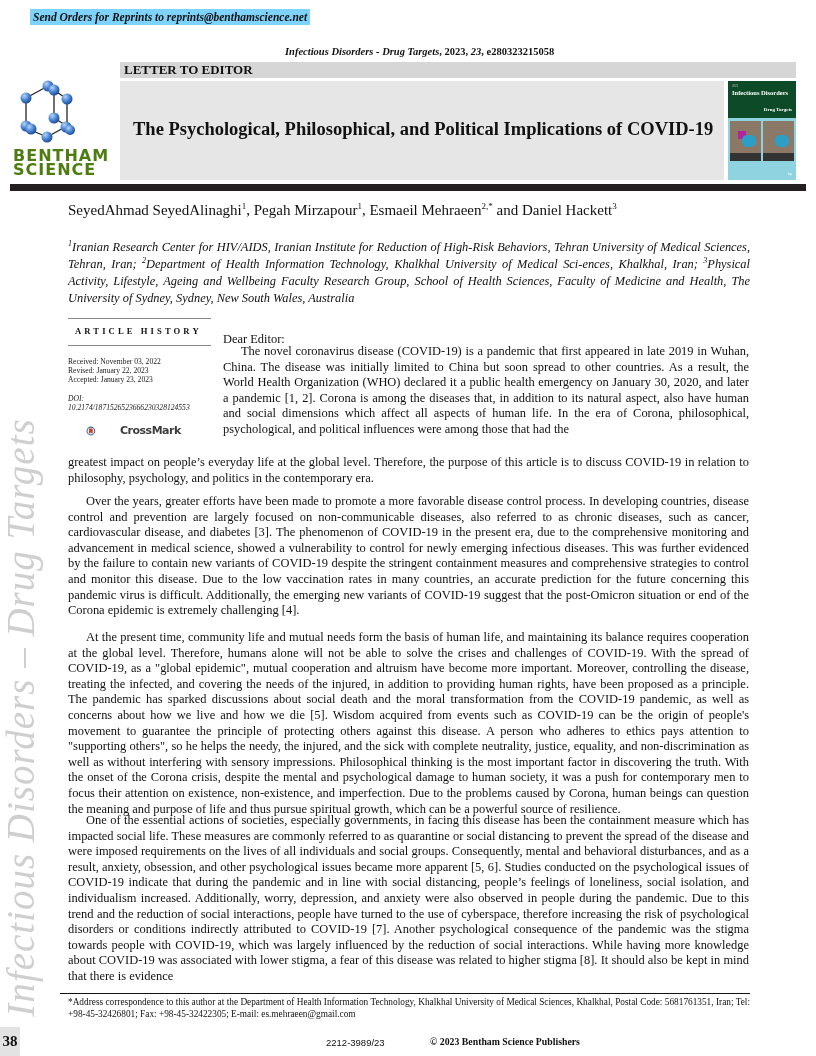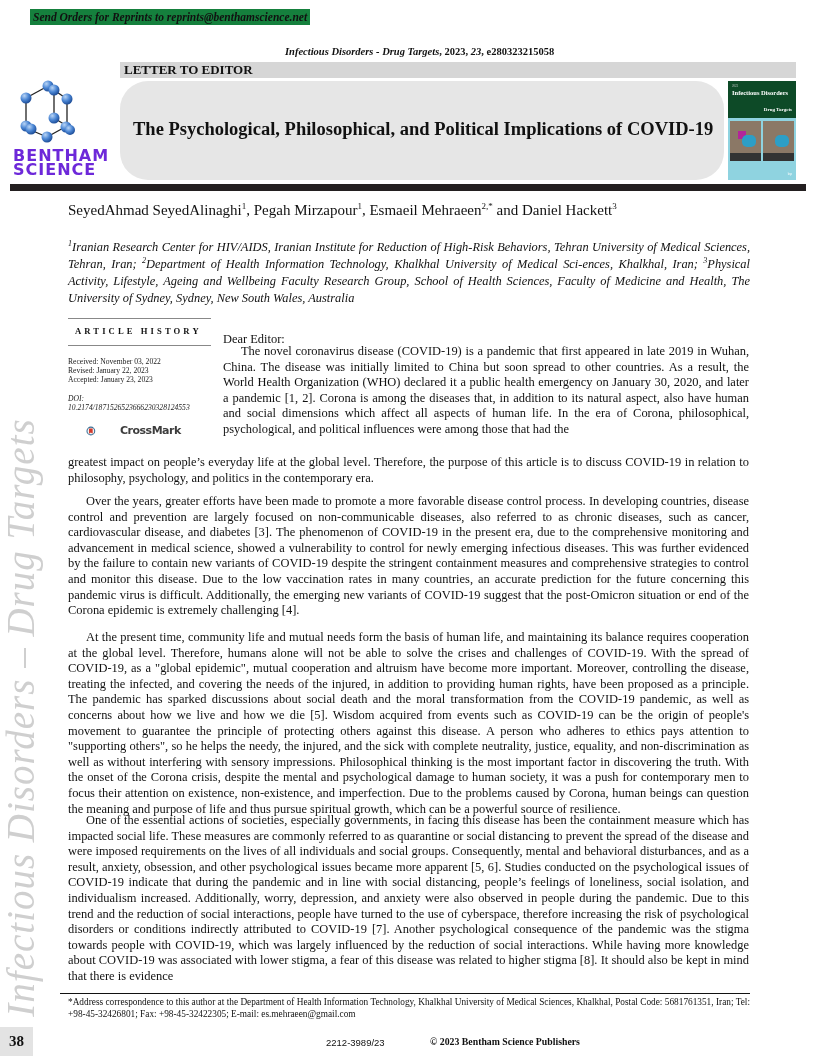--- a/index.html
+++ b/index.html
@@ -1,33 +1,33 @@
 <!DOCTYPE html>
 <html><head>
 <meta charset="utf-8">
 <style>
   * { margin: 0; padding: 0; box-sizing: border-box; }
   html, body { width: 816px; height: 1056px; background: #ffffff; overflow: hidden; }
   body { position: relative; font-family: "Liberation Serif", "DejaVu Serif", serif; color: #111; }
 
-  .reprints { position: absolute; left: 30px; top: 9px; height: 16px; padding: 0 3px; background: #15803d;
+  .reprints { position: absolute; left: 30px; top: 9px; height: 16px; padding: 0 3px; background: #7dd3fc;
     font-weight: bold; font-style: italic; font-size: 11.5px; line-height: 16px; color: #111; }
 
   .citation { position: absolute; left: 285px; top: 46px; font-size: 10.5px; font-weight: bold; color: #111; text-align: right; }
   .citation i { font-style: italic; }
 
   .letter-bar { position: absolute; left: 120px; top: 62px; width: 676px; height: 16px; background: #d6d6d6; text-align: right; }
   .letter-bar span { position: absolute; left: 4px; top: 1px; font-weight: bold; font-size: 13px; line-height: 14px; }
 
-  .title-bar { position: absolute; left: 120px; top: 81px; width: 604px; height: 99px; background: #e6e6e6; border-radius: 28px; }
+  .title-bar { position: absolute; left: 120px; top: 81px; width: 604px; height: 99px; background: #e6e6e6; }
   .title-bar h1 { position: absolute; left: 13px; top: 38px; font-size: 18.5px; font-weight: bold; white-space: nowrap; }
 
   .logo { position: absolute; left: 8px; top: 80px; width: 108px; height: 100px; }
   .logo-text { position: absolute; left: 13px; top: 149px; width: 100px; font-family: "DejaVu Sans", sans-serif;
-    font-weight: bold; color: #6d28d9; font-size: 16px; line-height: 14px; letter-spacing: 1px; }
+    font-weight: bold; color: #4d7c0f; font-size: 16px; line-height: 14px; letter-spacing: 1px; }
 
   .cover { position: absolute; left: 728px; top: 81px; width: 68px; height: 99px; background: #8fd3e0; overflow: hidden; }
   .cover .top { position: absolute; left: 0; top: 0; width: 68px; height: 37px; background: #0d4a27; }
   .cover .t1 { position: absolute; left: 4px; top: 3px; font-size: 3px; color: #ccc; }
   .cover .t2 { position: absolute; left: 4px; top: 8px; font-size: 6.5px; font-weight: bold; color: #fff; white-space: nowrap; }
   .cover .t3 { position: absolute; right: 4px; top: 26px; font-size: 5px; font-weight: bold; color: #fff; white-space: nowrap; }
   .cover .img { position: absolute; top: 40px; width: 31px; height: 40px; background: #8b7866; }
   .cover .img.a { left: 2px; } .cover .img.b { left: 35px; }
   .cover .img .blob { position: absolute; width: 14px; height: 12px; border-radius: 5px; background: #2d9ec6; left: 12px; top: 14px; }
   .cover .img.a .mag { position: absolute; width: 8px; height: 8px; background: #b3259a; left: 8px; top: 10px; }
@@ -56,21 +56,21 @@
   .p1 { position: absolute; left: 223px; top: 344px; width: 526px; text-indent: 18px; }
   .p1-cont { position: absolute; left: 68px; top: 455px; width: 681px; }
   .para { position: absolute; left: 68px; width: 681px; text-indent: 18px; }
 
   .side-text { position: absolute; left: -305px; top: 695px; width: 650px; transform: rotate(-90deg); transform-origin: center center;
     font-style: italic; font-size: 39px; color: #cfcfcf; white-space: nowrap; text-align: center; letter-spacing: 1px; }
 
   .foot-rule { position: absolute; left: 60px; top: 993px; width: 690px; height: 1px; background: #111; }
   .footnote { position: absolute; left: 68px; top: 997px; width: 682px; font-size: 9.3px; line-height: 11.5px; text-align: justify; }
 
-  .page-num { position: absolute; left: 0; top: 1027px; width: 33px; height: 29px; background: #e3e3e3;
+  .page-num { position: absolute; left: 0; top: 1027px; width: 20px; height: 29px; background: #e3e3e3;
     font-weight: bold; font-size: 15px; line-height: 29px; text-align: center; }
   .issn { position: absolute; left: 326px; top: 1037px; font-size: 9.5px; font-family: "Liberation Sans", sans-serif; }
   .copyright { position: absolute; left: 406px; top: 1036px; font-size: 9.8px; font-weight: bold; margin-left: 24px; }
 </style>
 </head>
 <body>
 
 <div class="reprints">Send Orders for Reprints to reprints@benthamscience.net</div>
 
 <div class="citation"><i>Infectious Disorders - Drug Targets</i>, <span>2023</span>, <i>23</i>, <span>e280323215058</span></div>

